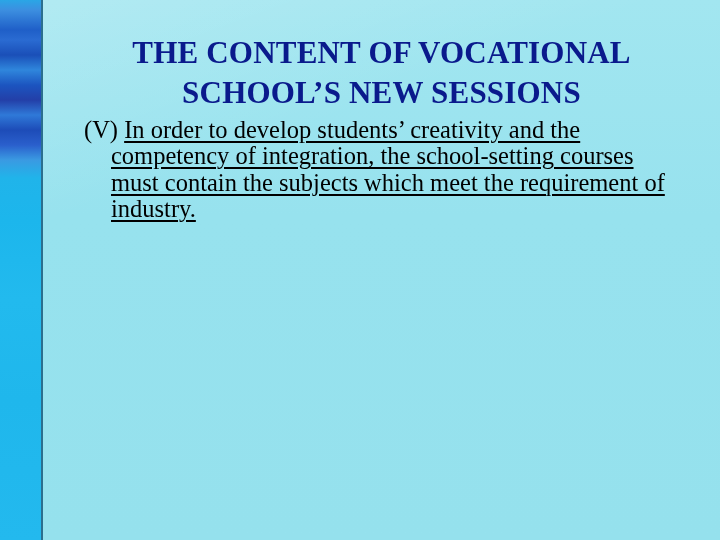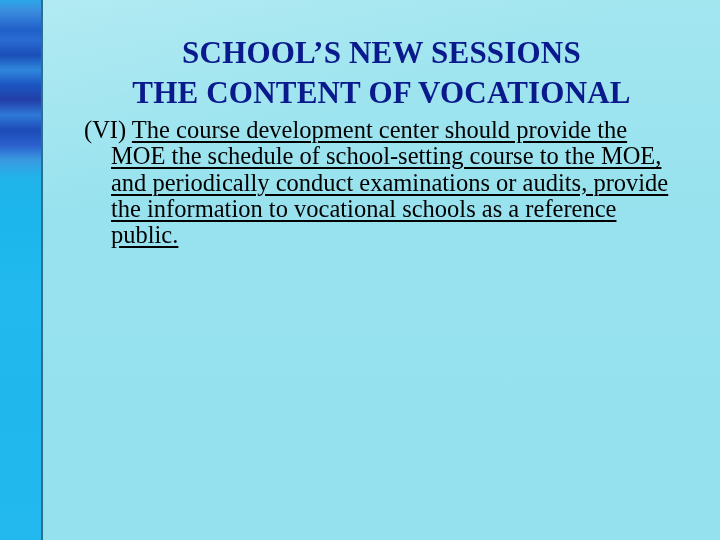--- a/index.html
+++ b/index.html
@@ -72,19 +72,19 @@
     }
   </style>
 </head>
 <body>
 
 <div class="bg"></div>
 <div class="side-strip"></div>
 <div class="side-divider"></div>
 
 <div class="title">
+  <div>THE CONTENT OF VOCATIONAL</div>
   <div>SCHOOL’S NEW SESSIONS</div>
-  <div>THE CONTENT OF VOCATIONAL</div>
 </div>
 
 <div class="content">
-  <p class="item"><span class="num">(VI) </span><span class="txt">The course development center should provide the MOE the schedule of school-setting course to the MOE, and periodically conduct examinations or audits, provide the information to vocational schools as a reference public.</span></p>
+  <p class="item"><span class="num">(V) </span><span class="txt">In order to develop students’ creativity and the competency of integration, the school-setting courses must contain the subjects which meet the requirement of industry.</span></p>
 </div>
 
 </body></html>

